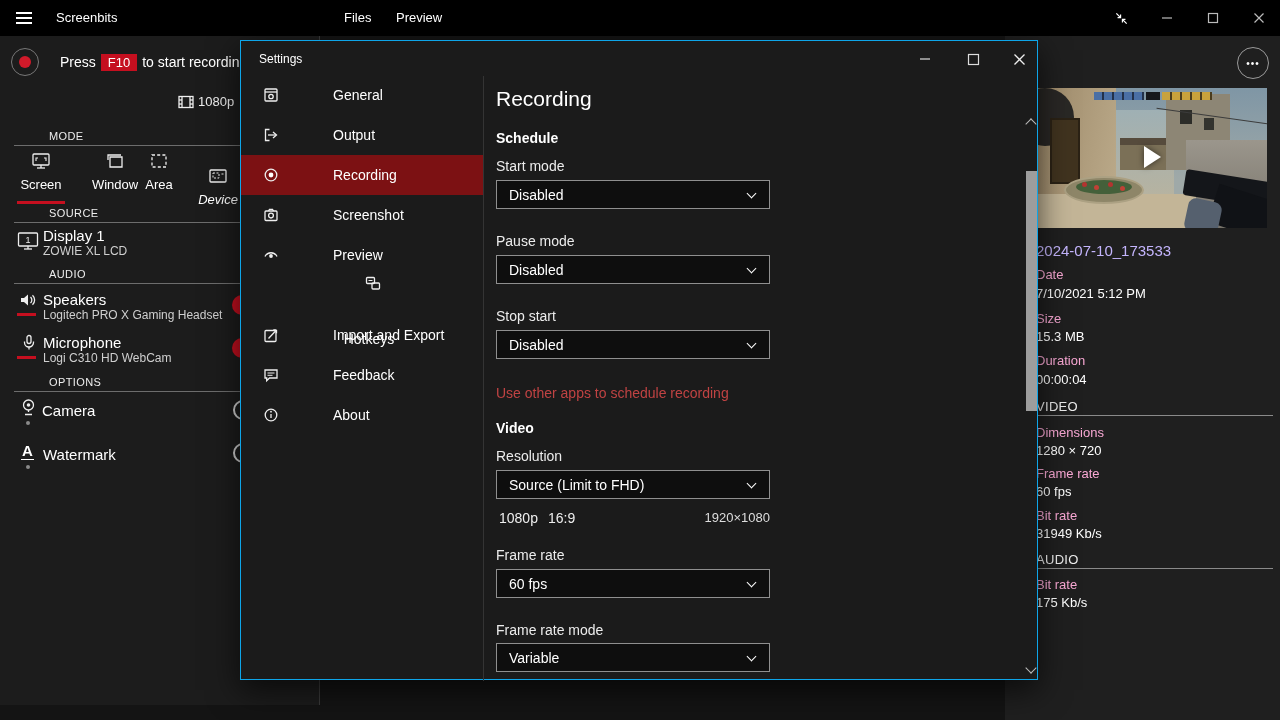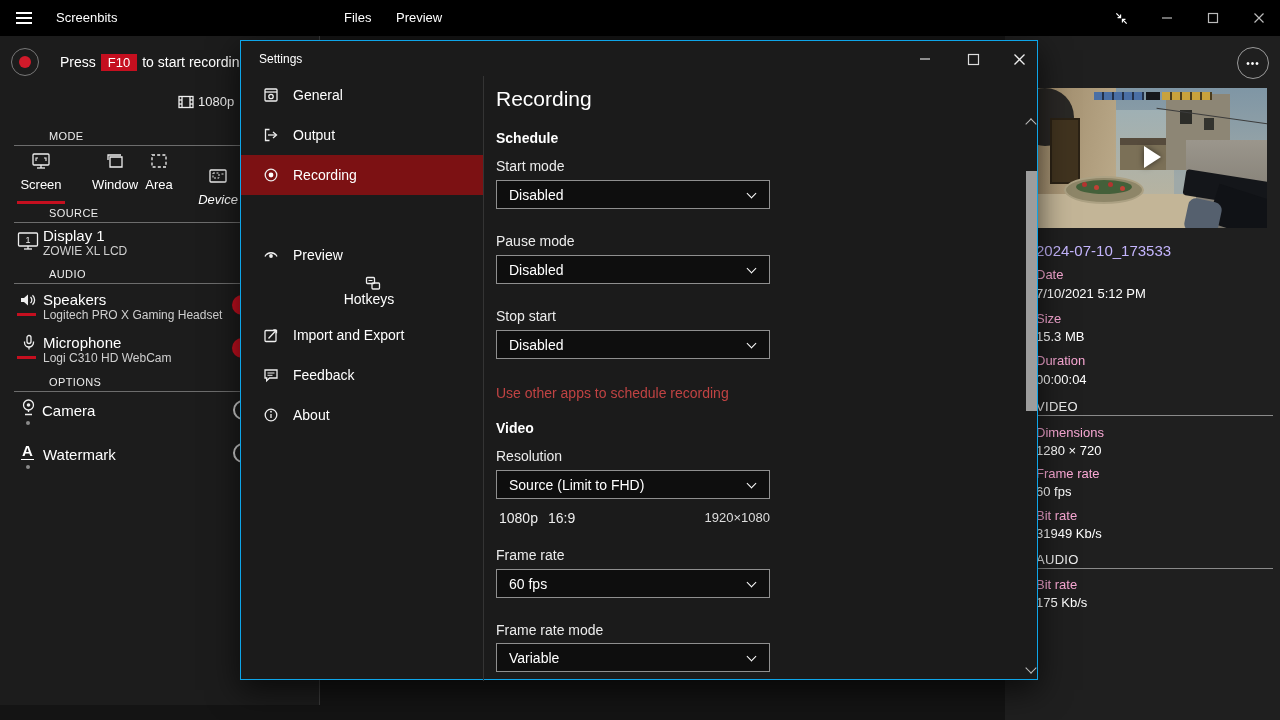--- a/index.html
+++ b/index.html
@@ -46,21 +46,21 @@
   .meta-value { position:absolute; left:31px; font-size:13px; color:#fff; white-space:nowrap; }
   .meta-head { position:absolute; left:31px; font-size:13px; color:#eee; letter-spacing:.3px; }
   .meta-div { position:absolute; left:31px; width:237px; height:1px; background:#8a8a8a; }
   .file-title { position:absolute; left:31px; font-size:15px; color:#c4b5fd; white-space:nowrap; }
   .more-btn { position:absolute; left:232px; top:11px; width:32px; height:32px; border:1px solid #9a9a9a; border-radius:50%; display:flex; align-items:center; justify-content:center; font-size:10px; letter-spacing:1px; color:#fff; cursor:pointer; }
 
   
   .dialog { position:absolute; left:240px; top:40px; width:798px; height:640px; background:#1b1b1b; border:1px solid #0ea5e9; box-shadow:0 10px 30px rgba(0,0,0,.65); z-index:20; }
   .dlg-title { position:absolute; left:18px; top:11px; font-size:12px; color:#fff; }
   .dlg-btn { position:absolute; top:4px; width:36px; height:28px; display:flex; align-items:center; justify-content:center; cursor:pointer; }
-  .nav-item { position:absolute; left:0; width:242px; height:40px; display:flex; align-items:center; cursor:pointer; }
+  .nav-item { position:absolute; left:0; width:242px; height:40px; display:flex; align-items:center; cursor:pointer;gap:40px; }
   .nav-item svg { margin-left:22px; flex:none; }
   .nav-item .nlbl { margin-left:14px; font-size:14px; color:#fff; white-space:nowrap; }
   .nav-item.sel { background:#7c1113; }
   .nav-divider { position:absolute; left:242px; top:35px; width:1px; height:605px; background:#343434; }
   .content { position:absolute; left:255px; top:0; width:520px; height:640px; }
   .c-heading { position:absolute; font-size:21px; color:#fff; }
   .c-sub { position:absolute; font-size:14px; font-weight:bold; color:#fff; }
   .c-label { position:absolute; font-size:14px; color:#ececec; }
   .dd { position:absolute; left:0; width:274px; height:29px; background:#0e0e0e; border:1px solid #8f8f8f; display:flex; align-items:center; cursor:pointer; }
   .dd-val { margin-left:12px; font-size:14px; color:#fff; }
@@ -310,20 +310,28 @@
         </svg>
       <span class="nlbl">Output</span>
     </div>
     <div class="nav-item sel" style="top:114px;">
       <svg class="ic" width="16" height="16" viewBox="0 0 16 16">
           <circle cx="8" cy="8" r="5.8"></circle>
           <circle cx="8" cy="8" r="2.4" fill="#fff" stroke="none"></circle>
         </svg>
       <span class="nlbl">Recording</span>
     </div>
+    <div class="nav-item" style="top:154px;">
+      <svg class="ic" width="16" height="16" viewBox="0 0 16 16">
+          <rect x="2" y="4" width="12" height="9.5" rx="1"></rect>
+          <path d="M5.5 4 L6.5 2.3 H9.5 L10.5 4"></path>
+          <circle cx="8" cy="8.6" r="2.4"></circle>
+        </svg>
+      <span class="nlbl">Screenshot</span>
+    </div>
     <div class="nav-item" style="top:194px;">
       <svg class="ic" width="16" height="16" viewBox="0 0 16 16">
           <path d="M2 9.5 C4.5 4.5, 11.5 4.5, 14 9.5"></path>
           <circle cx="8" cy="9" r="1.9" fill="#eee" stroke="none"></circle>
         </svg>
       <span class="nlbl">Preview</span>
     </div>
     <div class="nav-item" style="top:234px;flex-direction:column;">
       <svg class="ic" width="16" height="16" viewBox="0 0 16 16">
           <rect x="1.5" y="2.5" width="8" height="6" rx="1"></rect>

